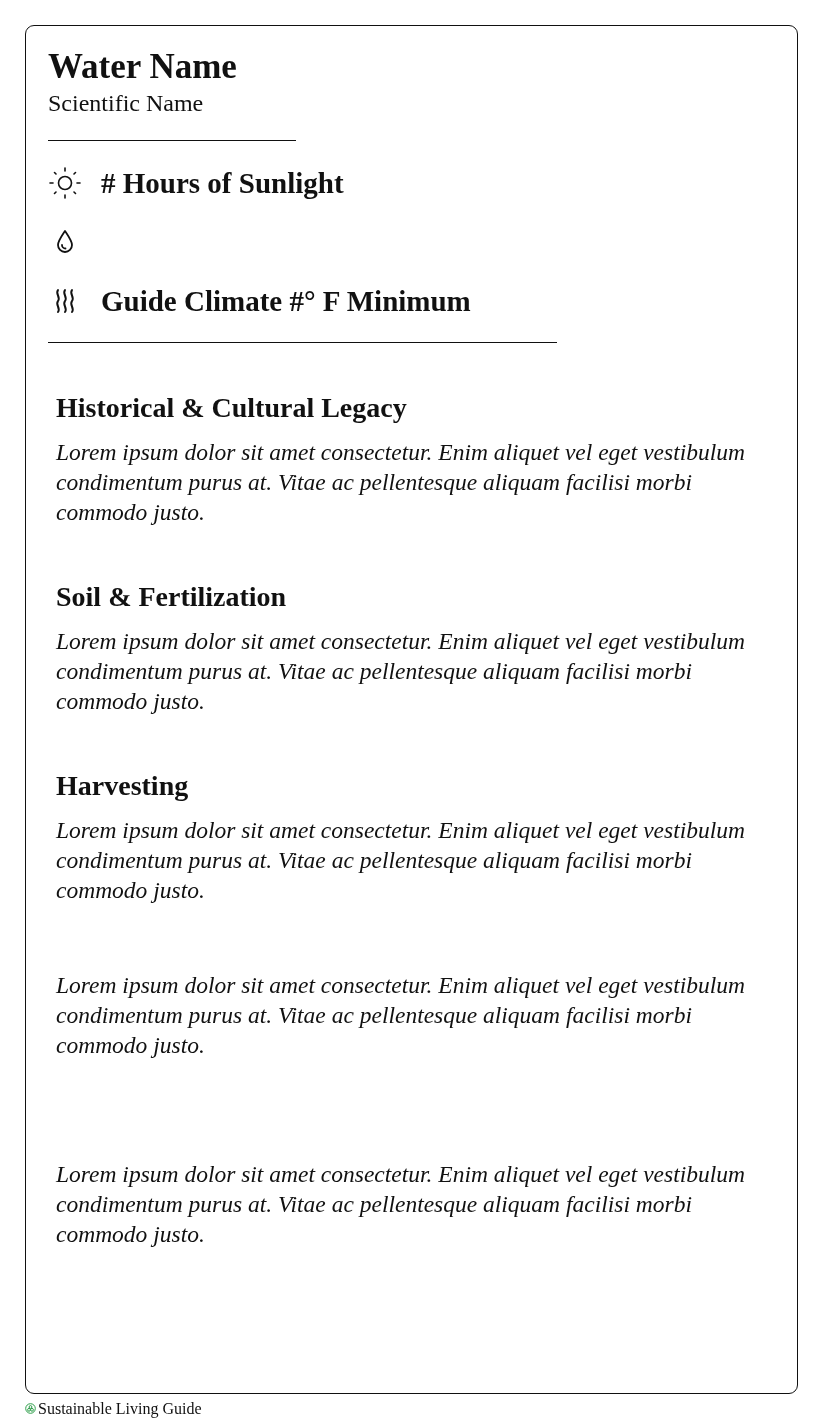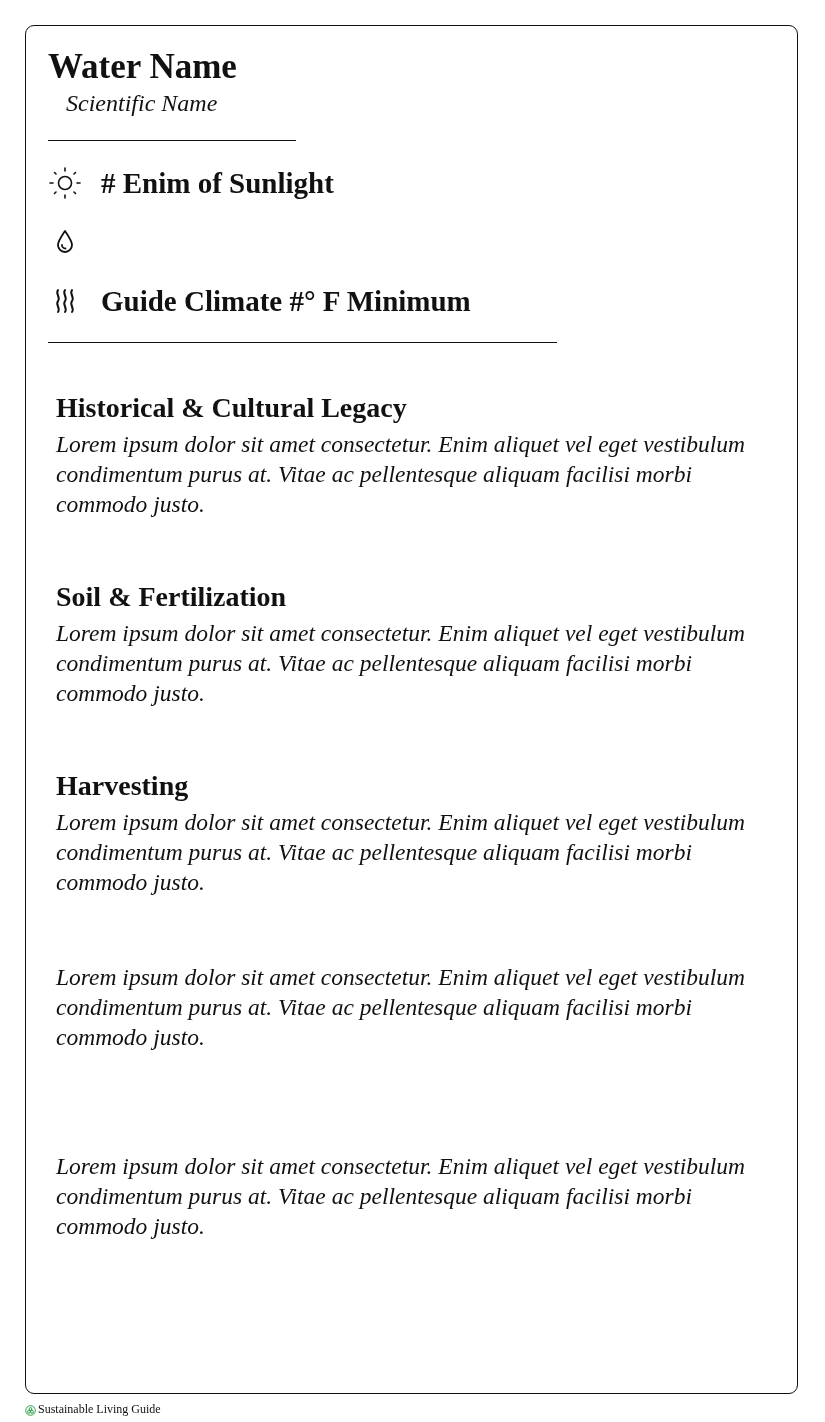--- a/index.html
+++ b/index.html
@@ -1,28 +1,28 @@
 <!DOCTYPE html>
 <html><head>
 <meta charset="utf-8">
 <style>
   html, body { margin: 0; padding: 0; background: #ffffff; }
   body { width: 825px; height: 1422px; position: relative; overflow: hidden; font-family: "Liberation Serif", "DejaVu Serif", serif; color: #111; }
   .card { position: absolute; left: 25px; top: 25px; width: 773px; height: 1369px; border: 1.5px solid #111; border-radius: 9px; box-sizing: border-box; }
   .title { position: absolute; left: 48px; top: 46px; font-size: 35px; font-weight: bold; line-height: 42px; margin: 0; }
-  .subtitle { position: absolute; left: 48px; top: 88px; font-size: 24px; font-style: italic; line-height: 30px; margin-left: 18px; }
+  .subtitle { position: absolute; left: 48px; top: 88px; font-size: 24px; line-height: 30px; }
   .rule1 { position: absolute; left: 48px; top: 140px; width: 248px; height: 0; border-top: 1.5px solid #111; }
   .rule2 { position: absolute; left: 48px; top: 342px; width: 509px; height: 0; border-top: 1.5px solid #111; }
   .stat { position: absolute; left: 48px; height: 36px; display: flex; align-items: center; }
   .stat .icon { width: 34px; height: 34px; display: flex; align-items: center; justify-content: center; margin-right: 19px; }
   .stat .label { font-size: 29px; font-weight: bold; line-height: 36px; white-space: nowrap; }
   .section { position: absolute; left: 56px; width: 730px; }
   .section h2 { margin: 0; font-size: 28px; font-weight: bold; line-height: 34px; }
-  .section p { margin: 4px 0 0 0; font-size: 23.5px; font-style: italic; line-height: 30px; }
-  .footer { position: absolute; left: 25px; top: 1402px; display: flex; align-items: flex-end; font-size: 12px; line-height: 14px; }
+  .section p { margin: 12px 0 0 0; font-size: 23.5px; font-style: italic; line-height: 30px; }
+  .footer { position: absolute; left: 25px; top: 1402px; display: flex; align-items: flex-start; font-size: 16px; line-height: 14px; }
   .footer .logo { width: 11px; height: 11px; margin-right: 2px; }
 </style>
 </head>
 <body>
 
 <div class="card"></div>
 
 <h1 class="title">Water Name</h1>
 <div class="subtitle">Scientific Name</div>
 <div class="rule1"></div>
@@ -34,21 +34,21 @@
       <line x1="17" y1="2" x2="17" y2="5"></line>
       <line x1="17" y1="29" x2="17" y2="32"></line>
       <line x1="2" y1="17" x2="5" y2="17"></line>
       <line x1="29" y1="17" x2="32" y2="17"></line>
       <line x1="6.5" y1="6.5" x2="8" y2="8"></line>
       <line x1="26" y1="26" x2="27.5" y2="27.5"></line>
       <line x1="6.5" y1="27.5" x2="8" y2="26"></line>
       <line x1="26" y1="8" x2="27.5" y2="6.5"></line>
     </svg>
   </span>
-  <span class="label"># Enim of Sunlight</span>
+  <span class="label"># Hours of Sunlight</span>
 </div>
 
 <div class="stat" style="top:224px;">
   <span class="icon">
     <svg width="34" height="34" viewBox="0 0 34 34" fill="none" stroke="#111" stroke-width="1.8" stroke-linecap="round" stroke-linejoin="round">
       <path d="M17 6 C 13 12, 10 16, 10 20 A 7 7 0 0 0 24 20 C 24 16, 21 12, 17 6 Z"></path>
       <path d="M14 20 A 3.5 3.5 0 0 0 17.5 23.5"></path>
     </svg>
   </span>
 </div>

